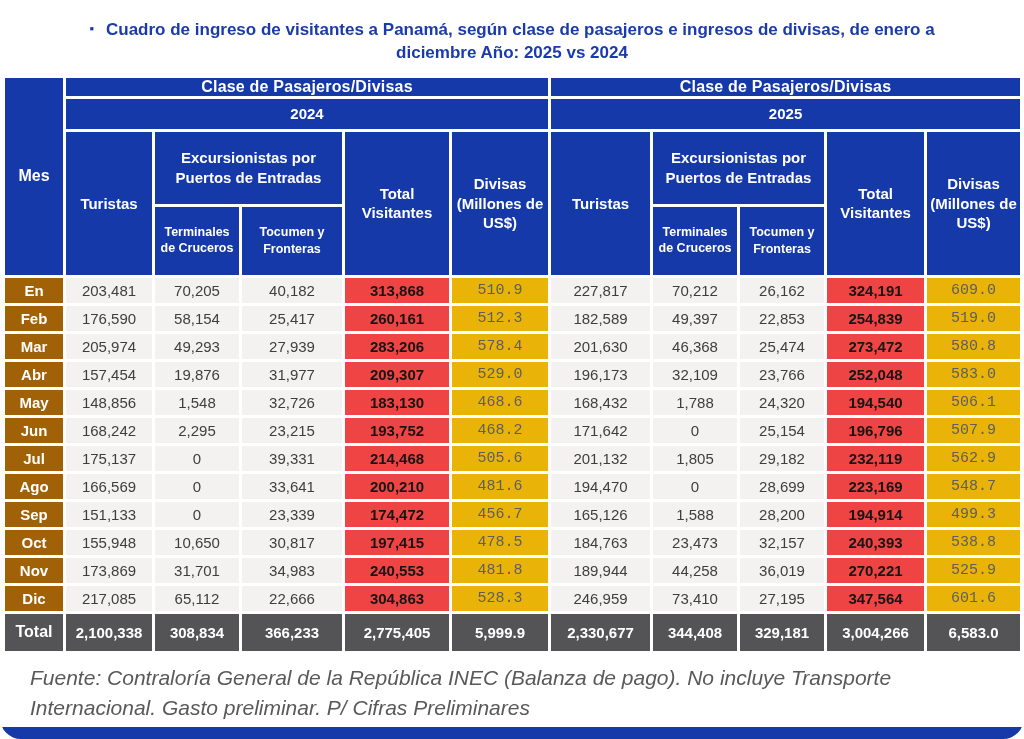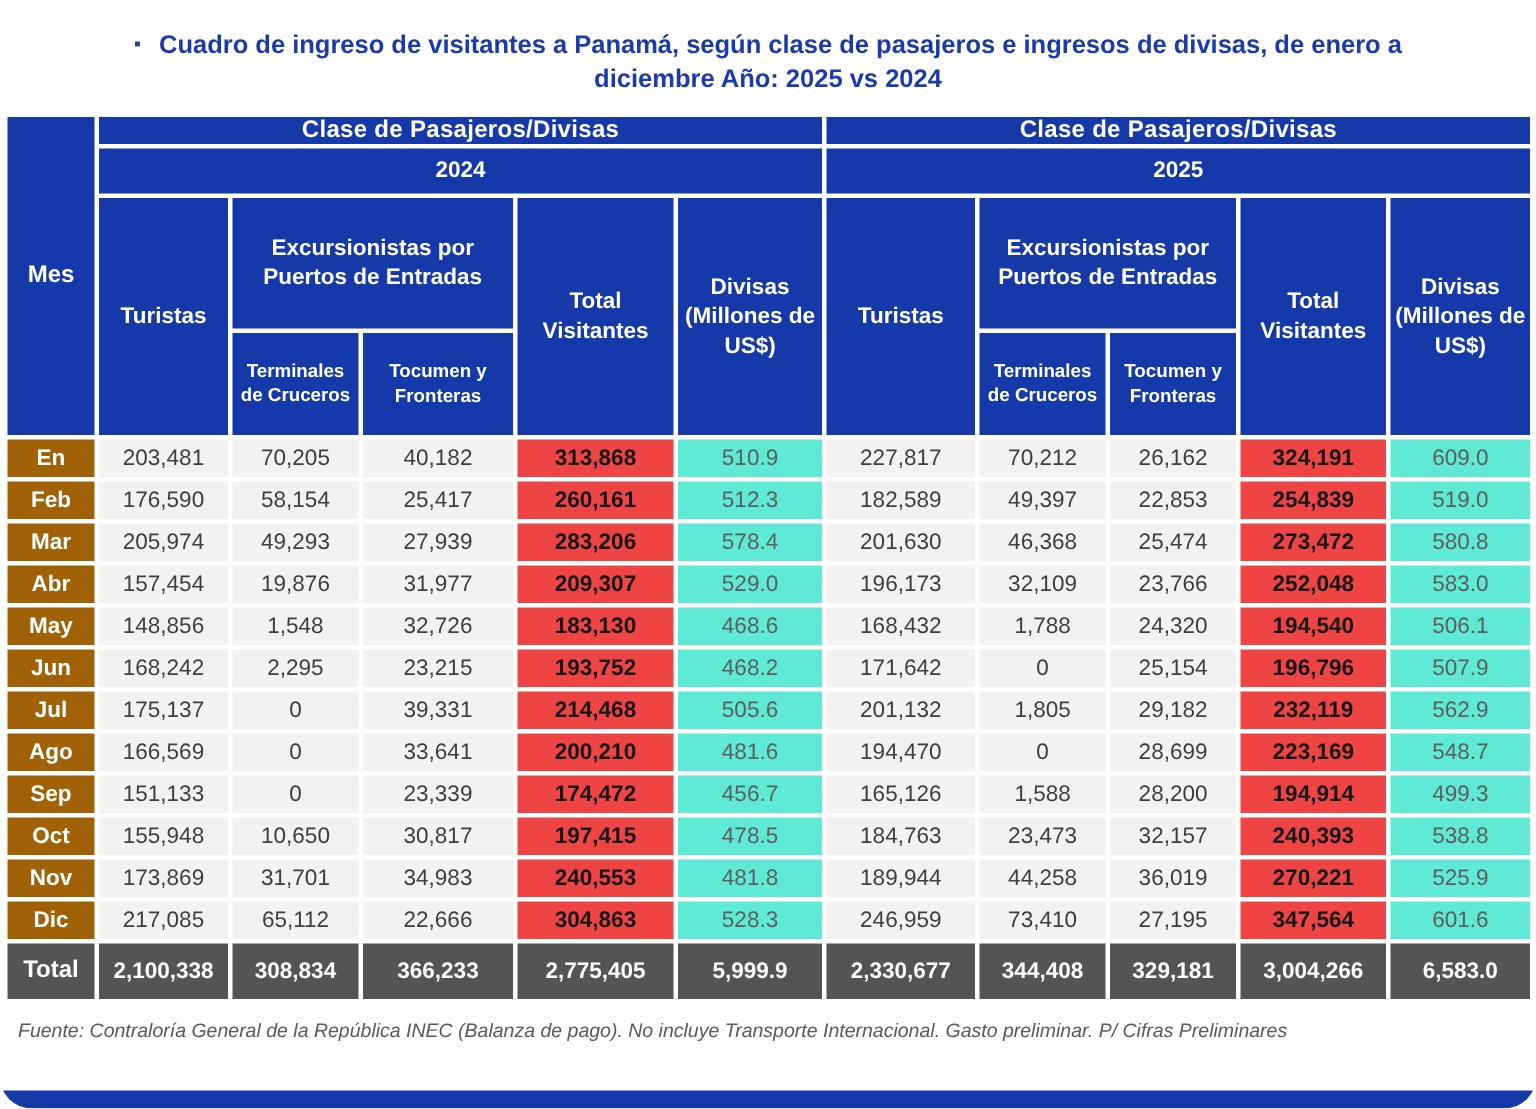--- a/index.html
+++ b/index.html
@@ -45,21 +45,21 @@
   }
   
   thead th {
     background: #1539a8;
     color: #ffffff;
     font-weight: bold;
   }
   th.h-clase { font-size: 16px; height: 16px; letter-spacing: .2px; margin-left: 48px; }
   th.h-year  { font-size: 15px; height: 30px; }
   th.h-mes   { font-size: 16px; }
-  th.h-col   { font-size: 15px; height: 87px; padding: 2px; }
+  th.h-col   { font-size: 15px; height: 72px; padding: 2px; }
   th.h-sub   { font-size: 12.5px; height: 68px; line-height: 1.25; padding: 2px; }
   .wrap-narrow {
     display: inline-block;
     max-width: 78px;
     overflow-wrap: anywhere;
     line-height: 1.3;
   }
   .wrap-mid {
     display: inline-block;
     max-width: 92px;
@@ -78,37 +78,37 @@
     font-weight: bold;
     height: 25px;
   }
   tbody td {
     font-size: 15px;
     height: 25px;
     color: #3e3e3e;
   }
   td.col-plain { background: #f3f2f0; }
   td.col-total { background: #ef4444; font-weight: bold; color: #161616; }
-  td.col-div   { background: #5eead4; color: #5e5e5e; }
+  td.col-div   { background: #eab308; color: #5e5e5e; font-family: Liberation Mono, monospace; }
   
   tr.total-row th, tr.total-row td {
     background: #545456;
     color: #ffffff;
     font-weight: bold;
     font-size: 15px;
     height: 37px;
   }
   tr.total-row th { font-size: 16px; }
   
   .source-note {
-    margin: 9px 20px 0 12px;
+    margin: 9px 20px 0 30px;
     max-width: 985px;
     font-style: italic;
     color: #595959;
-    font-size: 13px;
+    font-size: 21px;
     line-height: 1.45;
   }
   .bottom-bar {
     position: absolute;
     left: 0; right: 0; bottom: 0;
     height: 12px;
     background: #1539a8;
   }
 </style>
 </head>

